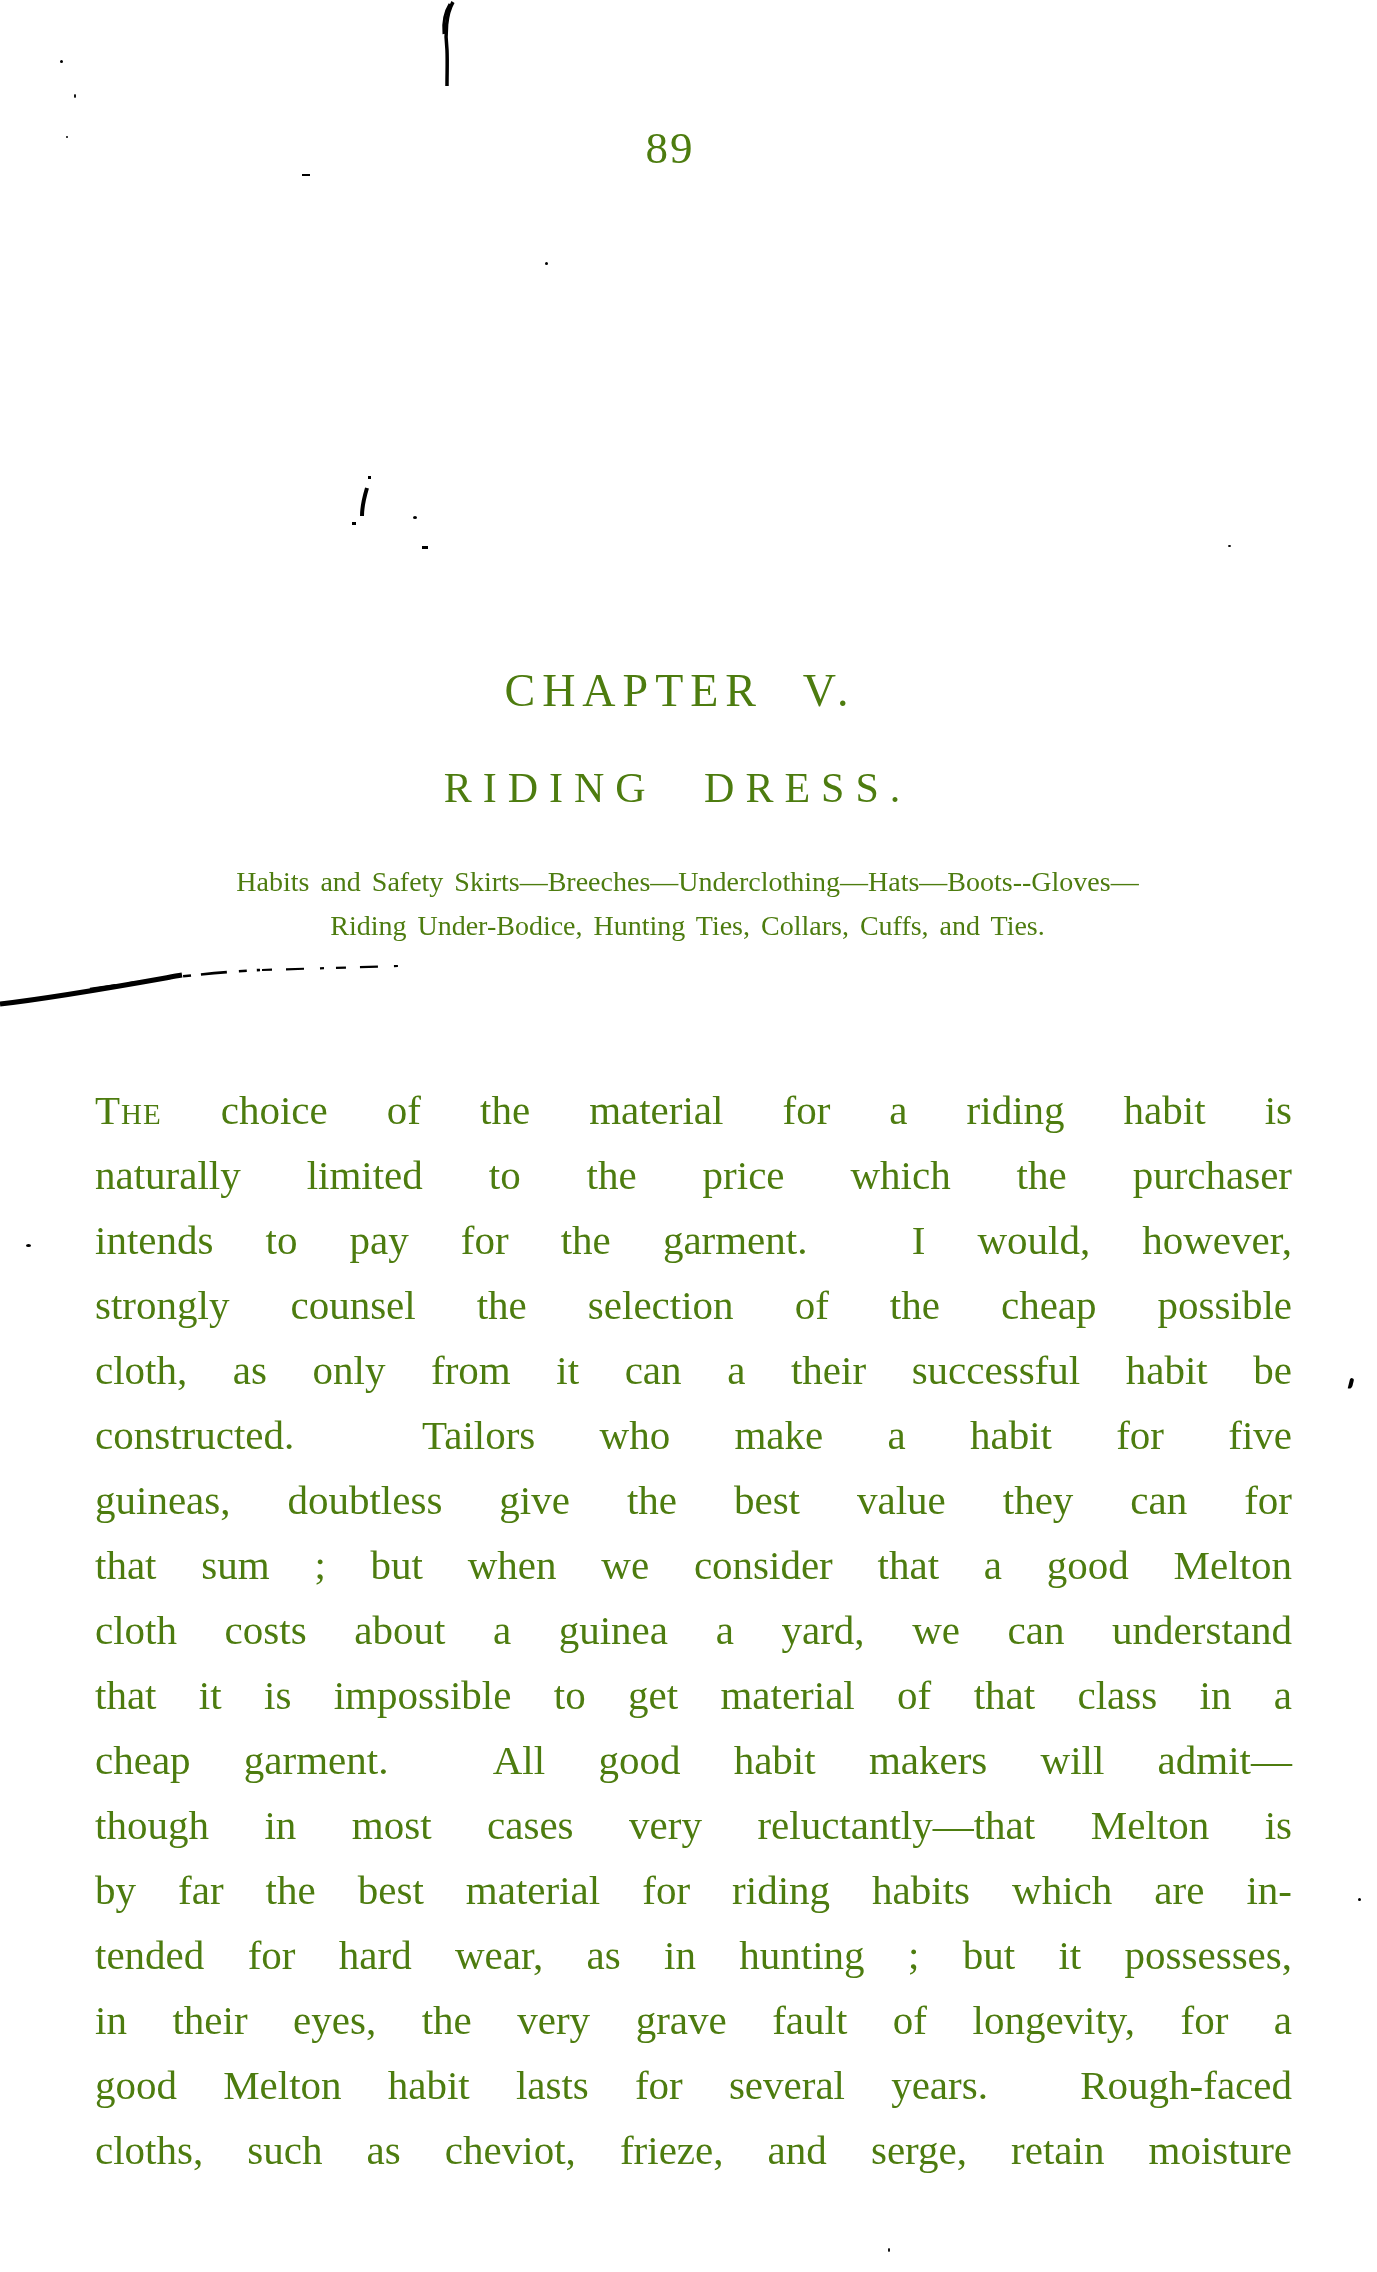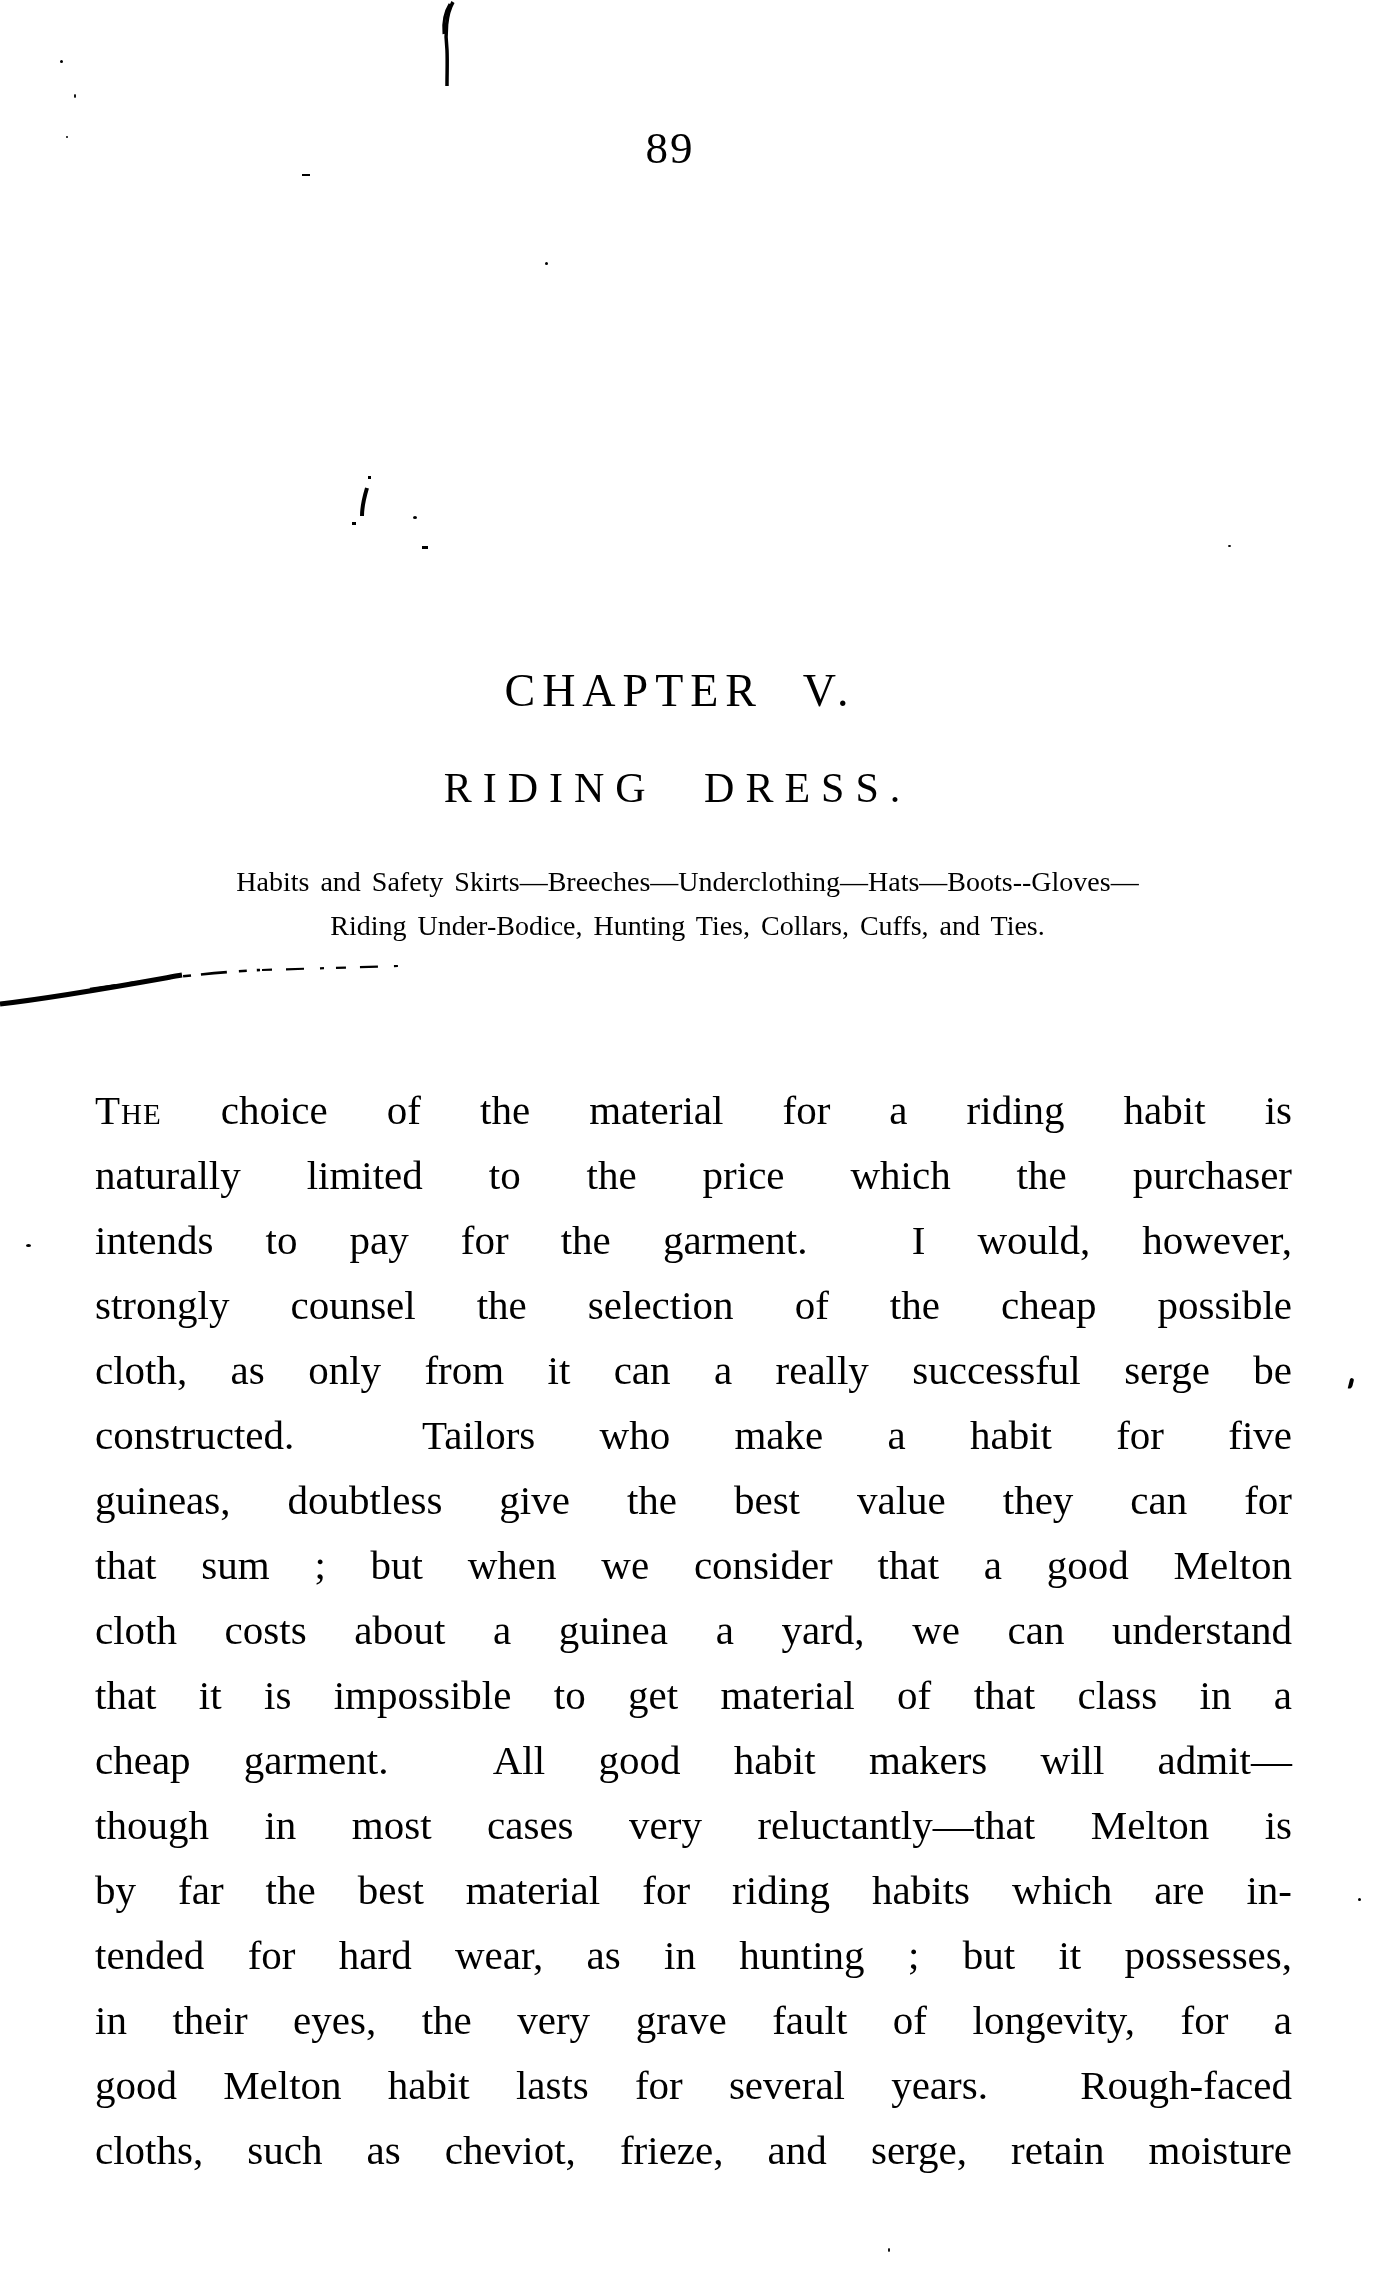--- a/index.html
+++ b/index.html
@@ -1,21 +1,21 @@
 <!DOCTYPE html>
 <html><head>
 <meta charset="utf-8">
 <style>
   html, body { margin: 0; padding: 0; background: #e8e8e4; }
   .page {
     position: relative;
     width: 1377px;
     height: 2272px;
     background: #ffffff;
-    color: #000000;
+    color: #4d7c0f;
     font-family: "Liberation Serif", "DejaVu Serif", serif;
     overflow: hidden;
   }
   .page-number {
     position: absolute;
     top: 122px; left: 0; width: 1340px;
     text-align: center;
     font-size: 45px;
     letter-spacing: 2px;
   }
@@ -111,21 +111,21 @@
     <div>Habits and Safety Skirts—Breeches—Underclothing—Hats—Boots--Gloves—</div>
     <div>Riding Under-Bodice, Hunting Ties, Collars, Cuffs, and Ties.</div>
   </div>
 
 
   <div class="body-text">
     <div class="line"><span class="smallcaps">The</span><span> choice of the material for a riding habit is</span></div>
     <div class="line">naturally limited to the price which the purchaser</div>
     <div class="line">intends to pay for the garment.&nbsp; I would, however,</div>
     <div class="line">strongly counsel the selection of the cheap possible</div>
-    <div class="line">cloth, as only from it can a really successful serge be</div>
+    <div class="line">cloth, as only from it can a their successful habit be</div>
     <div class="line">constructed.&nbsp; Tailors who make a habit for five</div>
     <div class="line">guineas, doubtless give the best value they can for</div>
     <div class="line">that sum ; but when we consider that a good Melton</div>
     <div class="line">cloth costs about a guinea a yard, we can understand</div>
     <div class="line">that it is impossible to get material of that class in a</div>
     <div class="line">cheap garment.&nbsp; All good habit makers will admit—</div>
     <div class="line">though in most cases very reluctantly—that Melton is</div>
     <div class="line">by far the best material for riding habits which are in-</div>
     <div class="line">tended for hard wear, as in hunting ; but it possesses,</div>
     <div class="line">in their eyes, the very grave fault of longevity, for a</div>

